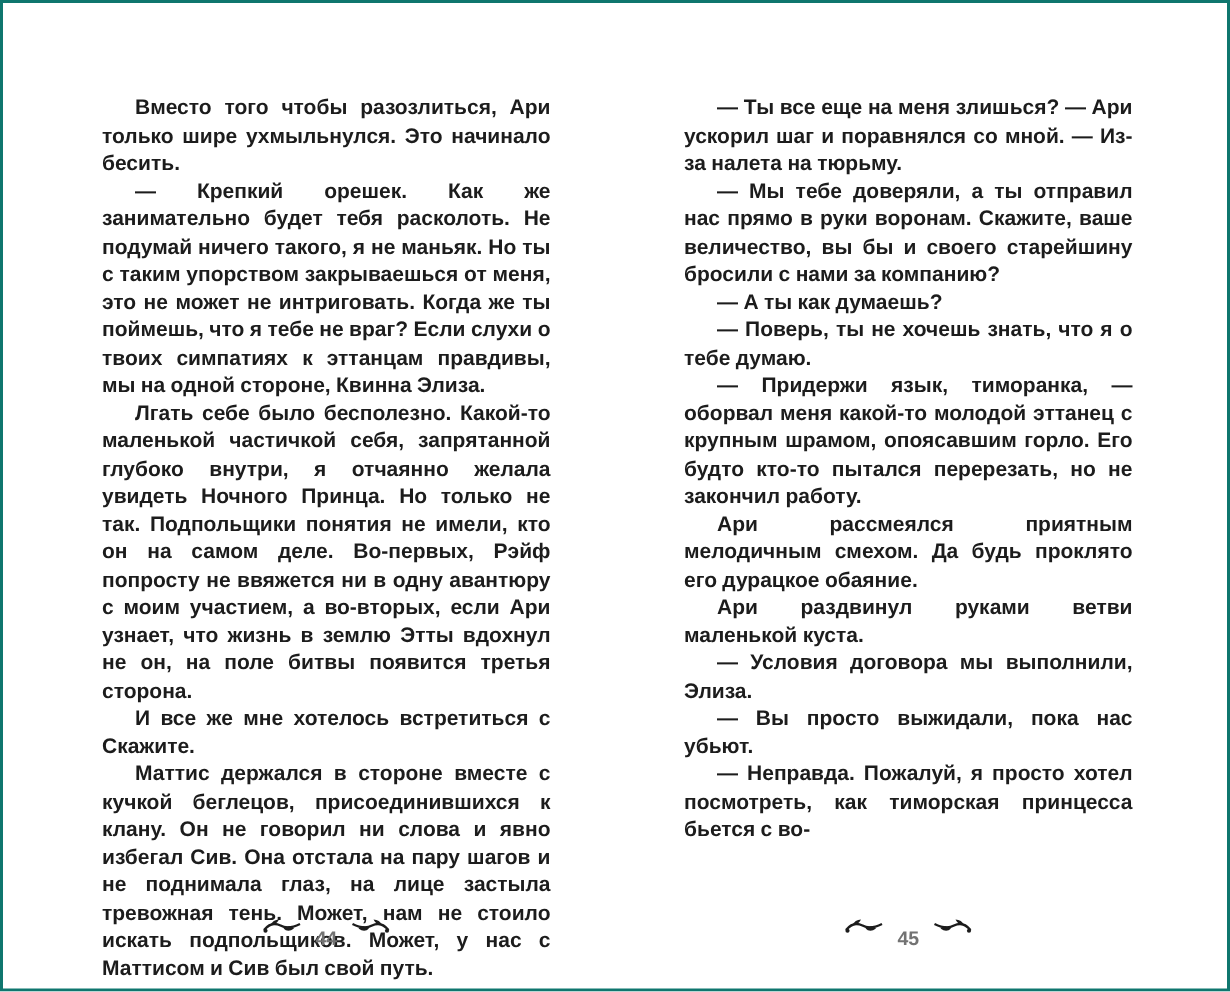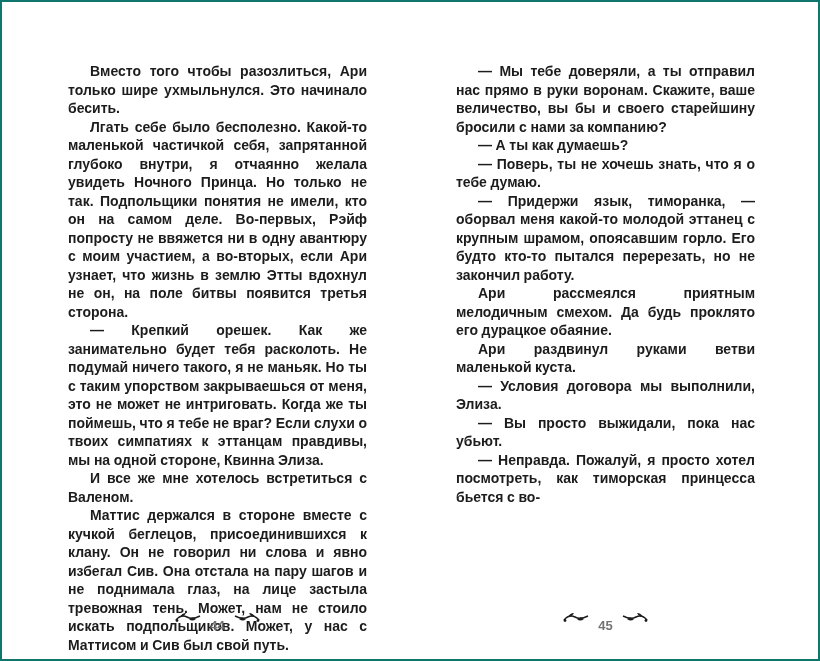--- a/index.html
+++ b/index.html
@@ -63,27 +63,28 @@
   .fleuron svg { display: block; }
   .fleuron.mirrored svg { transform: scaleX(-1); }
 </style>
 </head>
 <body>
 
 <div class="book">
 
   <div class="text-column col-left">
     <p>Вместо того чтобы разозлиться, Ари только шире ухмыльнулся. Это начинало бесить.</p>
+    <p>— Крепкий орешек. Как же занимательно будет тебя расколоть. Не подумай ничего такого, я не маньяк. Но ты с таким упорством закрываешься от меня, это не может не интриговать. Когда же ты поймешь, что я тебе не враг? Если слухи о твоих симпатиях к эттанцам правдивы, мы на одной стороне, Квинна Элиза.</p>
     <p>Лгать себе было бесполезно. Какой-то маленькой частичкой себя, запрятанной глубоко внутри, я отчаянно желала увидеть Ночного Принца. Но только не так. Подпольщики понятия не имели, кто он на самом деле. Во-первых, Рэйф попросту не ввяжется ни в одну авантюру с моим участием, а во-вторых, если Ари узнает, что жизнь в землю Этты вдохнул не он, на поле битвы появится третья сторона.</p>
-    <p>— Крепкий орешек. Как же занимательно будет тебя расколоть. Не подумай ничего такого, я не маньяк. Но ты с таким упорством закрываешься от меня, это не может не интриговать. Когда же ты поймешь, что я тебе не враг? Если слухи о твоих симпатиях к эттанцам правдивы, мы на одной стороне, Квинна Элиза.</p>
-    <p>И все же мне хотелось встретиться с Валеном.</p>
+    <p>И все же мне хотелось встретиться с Скажите.</p>
     <p>Маттис держался в стороне вместе с кучкой беглецов, присоединившихся к клану. Он не говорил ни слова и явно избегал Сив. Она отстала на пару шагов и не поднимала глаз, на лице застыла тревожная тень. Может, нам не стоило искать подпольщиков. Может, у нас с Маттисом и Сив был свой путь.</p>
   </div>
 
   <div class="text-column col-right">
+    <p>— Ты все еще на меня злишься? — Ари ускорил шаг и поравнялся со мной. — Из-за налета на тюрьму.</p>
     <p>— Мы тебе доверяли, а ты отправил нас прямо в руки воронам. Скажите, ваше величество, вы бы и своего старейшину бросили с нами за компанию?</p>
     <p>— А ты как думаешь?</p>
     <p>— Поверь, ты не хочешь знать, что я о тебе думаю.</p>
     <p>— Придержи язык, тиморанка, — оборвал меня какой-то молодой эттанец с крупным шрамом, опоясавшим горло. Его будто кто-то пытался перерезать, но не закончил работу.</p>
     <p>Ари рассмеялся приятным мелодичным смехом. Да будь проклято его дурацкое обаяние.</p>
     <p>Ари раздвинул руками ветви маленькой куста.</p>
     <p>— Условия договора мы выполнили, Элиза.</p>
     <p>— Вы просто выжидали, пока нас убьют.</p>
     <p>— Неправда. Пожалуй, я просто хотел посмотреть, как тиморская принцесса бьется с во-</p>
   </div>

